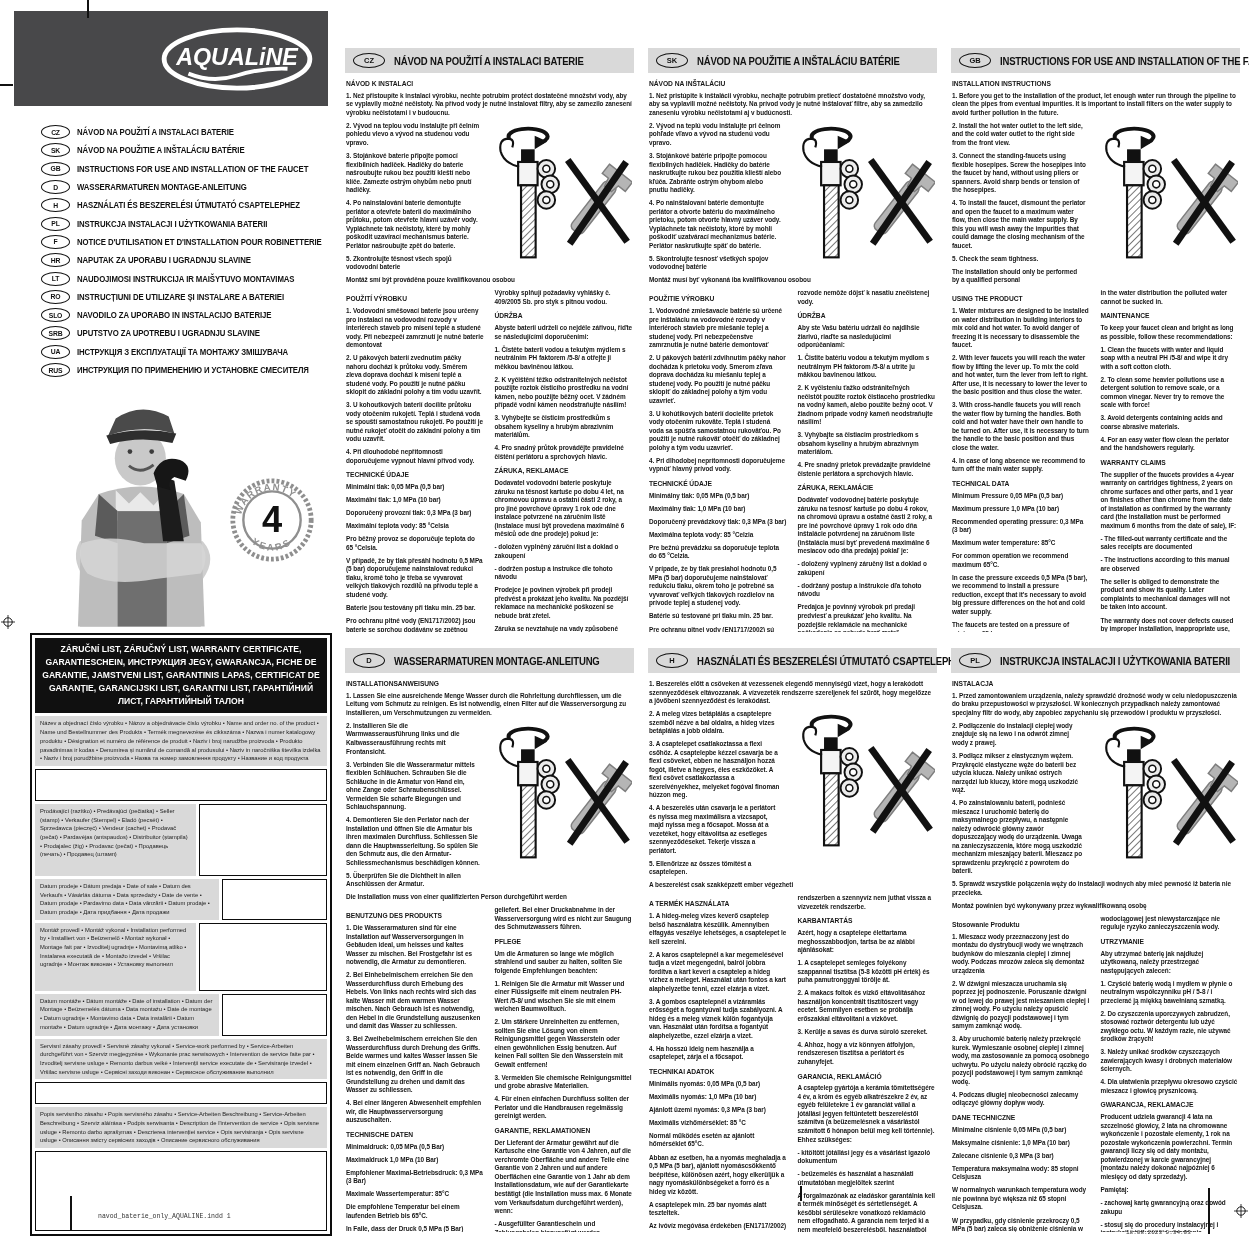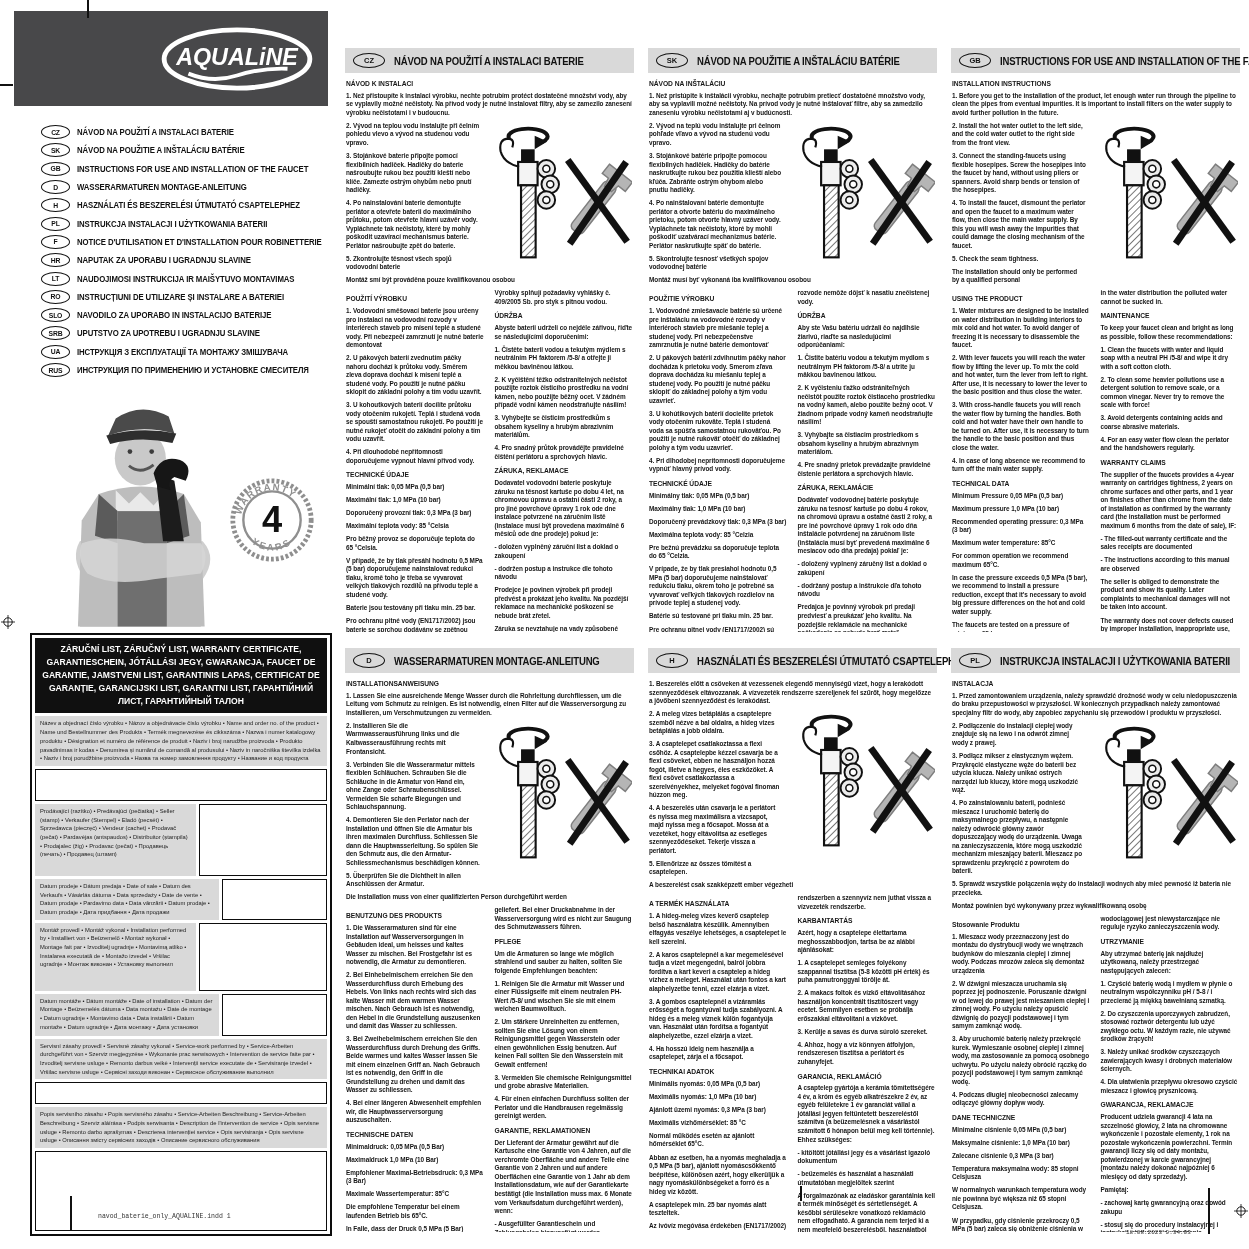--- a/index.html
+++ b/index.html
@@ -200,21 +200,21 @@
     <text font-size="10" font-weight="bold" fill="#8f8f8f" letter-spacing="1.4">
       <textPath href="#arcT" startOffset="7%">WARRANTY</textPath>
     </text>
     <text font-size="10" font-weight="bold" fill="#8f8f8f" letter-spacing="2.5">
       <textPath href="#arcB" startOffset="27%">YEARS</textPath>
     </text>
     <text x="45" y="58" text-anchor="middle" font-size="38" font-weight="bold" fill="#111">4</text>
   </svg>
 
   <div class="cert">
-    <div class="cert-title">ZÁRUČNÍ LIST, ZÁRUČNÝ LIST, WARRANTY CERTIFICATE, GARANTIESCHEIN, JÓTÁLLÁSI JEGY, GWARANCJA, FAUCET DE GARANTIE, JAMSTVENI LIST, GARANTINIS LAPAS, CERTIFICAT DE GARANȚIE, GARANCIJSKI LIST, GARANTNI LIST, ГАРАНТІЙНИЙ ЛИСТ,  ГАРАНТИЙНЫЙ ТАЛОН</div>
+    <div class="cert-title">ZÁRUČNÍ LIST, ZÁRUČNÝ LIST, WARRANTY CERTIFICATE, GARANTIESCHEIN, ИНСТРУКЦИЯ JEGY, GWARANCJA, FICHE DE GARANTIE, JAMSTVENI LIST, GARANTINIS LAPAS, CERTIFICAT DE GARANȚIE, GARANCIJSKI LIST, GARANTNI LIST, ГАРАНТІЙНИЙ ЛИСТ,  ГАРАНТИЙНЫЙ ТАЛОН</div>
     <div>
         <div class="cert-label mt">Název a objednací číslo výrobku • Názov a objednávacie číslo výrobku • Name and order no. of the product • Name und Bestellnummer des Produkts • Termék megnevezése és cikkszáma • Nazwa i numer katalogowy produktu • Désignation et numéro de référence de produit • Naziv i broj narudžbe proizvoda • Produkto pavadinimas ir kodas • Denumirea și numărul de comandă al produsului • Naziv in naročniška številka izdelka • Naziv i broj porudžbine proizvoda • Назва та номер замовлення продукту • Название и код продукта</div>
         <div class="cert-box mt" style="height: 32px;"></div>
         <div class="cert-row">
           <div class="cert-label" style="flex: 0 0 55%; min-height: 72px;">Prodávající (razítko) • Predávajúci (pečiatka) • Seller (stamp) • Verkaufer (Stempel) • Eladó (pecsét) • Sprzedawca (pieczęć) • Vendeur (cachet) • Prodavač (pečat) • Pardavėjas (antspaudos) • Distribuitor (ștampila) • Prodajalec (žig) • Prodavac (pečat) • Продавець (печать) • Продавец (штамп)</div>
           <div class="cert-box"></div>
         </div>
         <div class="cert-row">
           <div class="cert-label" style="flex: 0 0 63%; min-height: 40px;">Datum prodeje • Dátum predaja • Date of sale • Datum des Verkaufs • Vásárlás dátuma • Data sprzedaży • Date de vente • Datum prodaje • Pardavimo data • Data vânzării • Datum prodaje • Datum prodaje • Дата придбання • Дата продажи</div>
           <div class="cert-box"></div>

